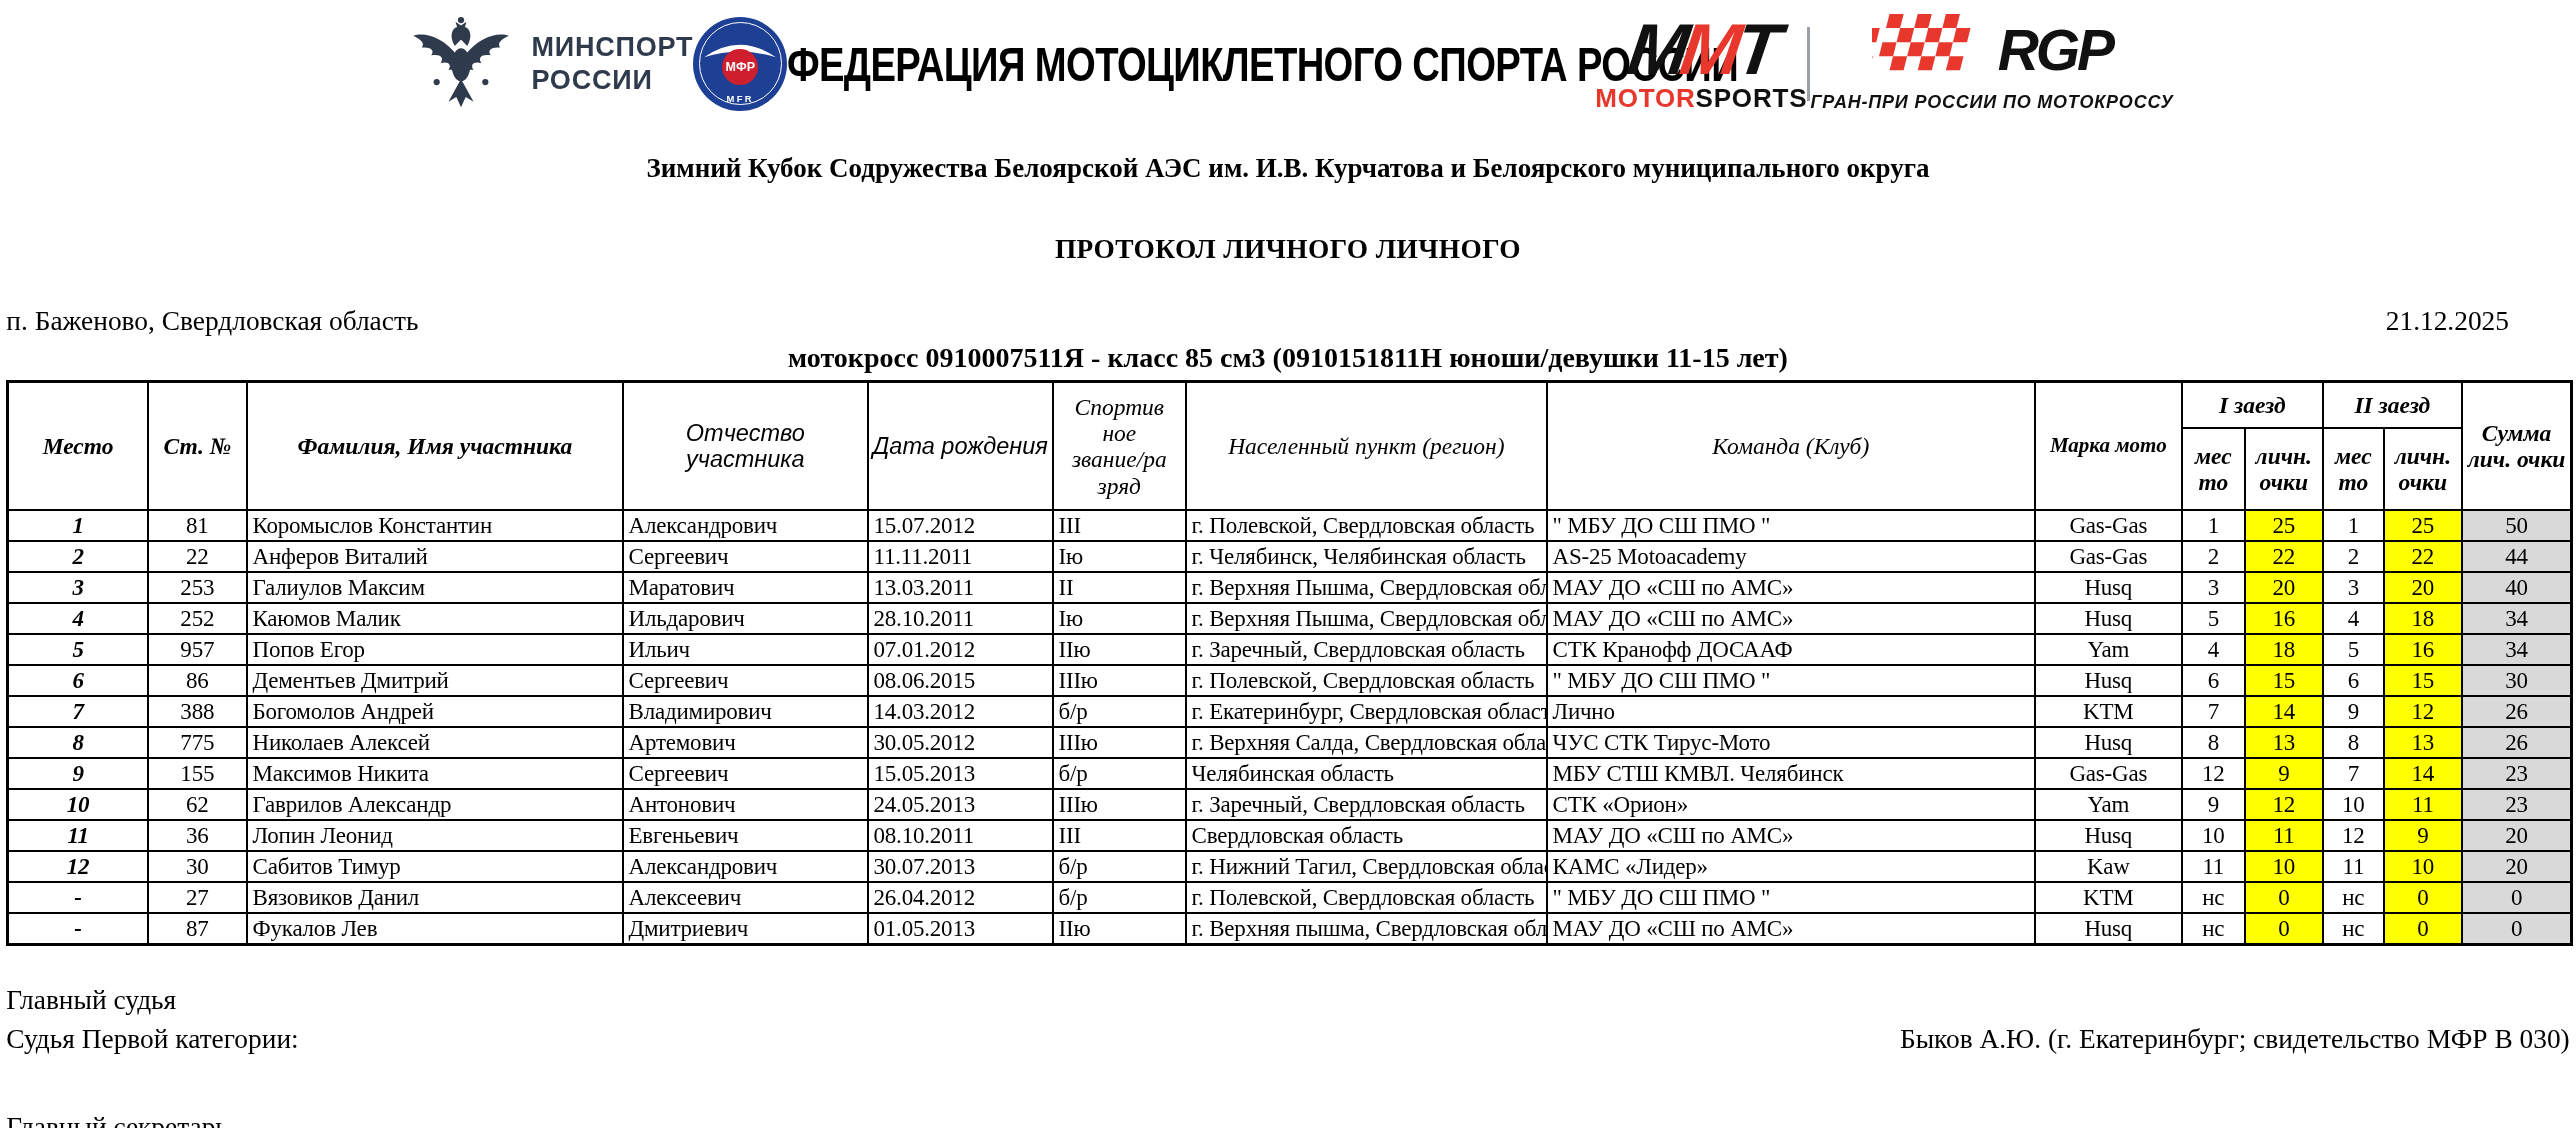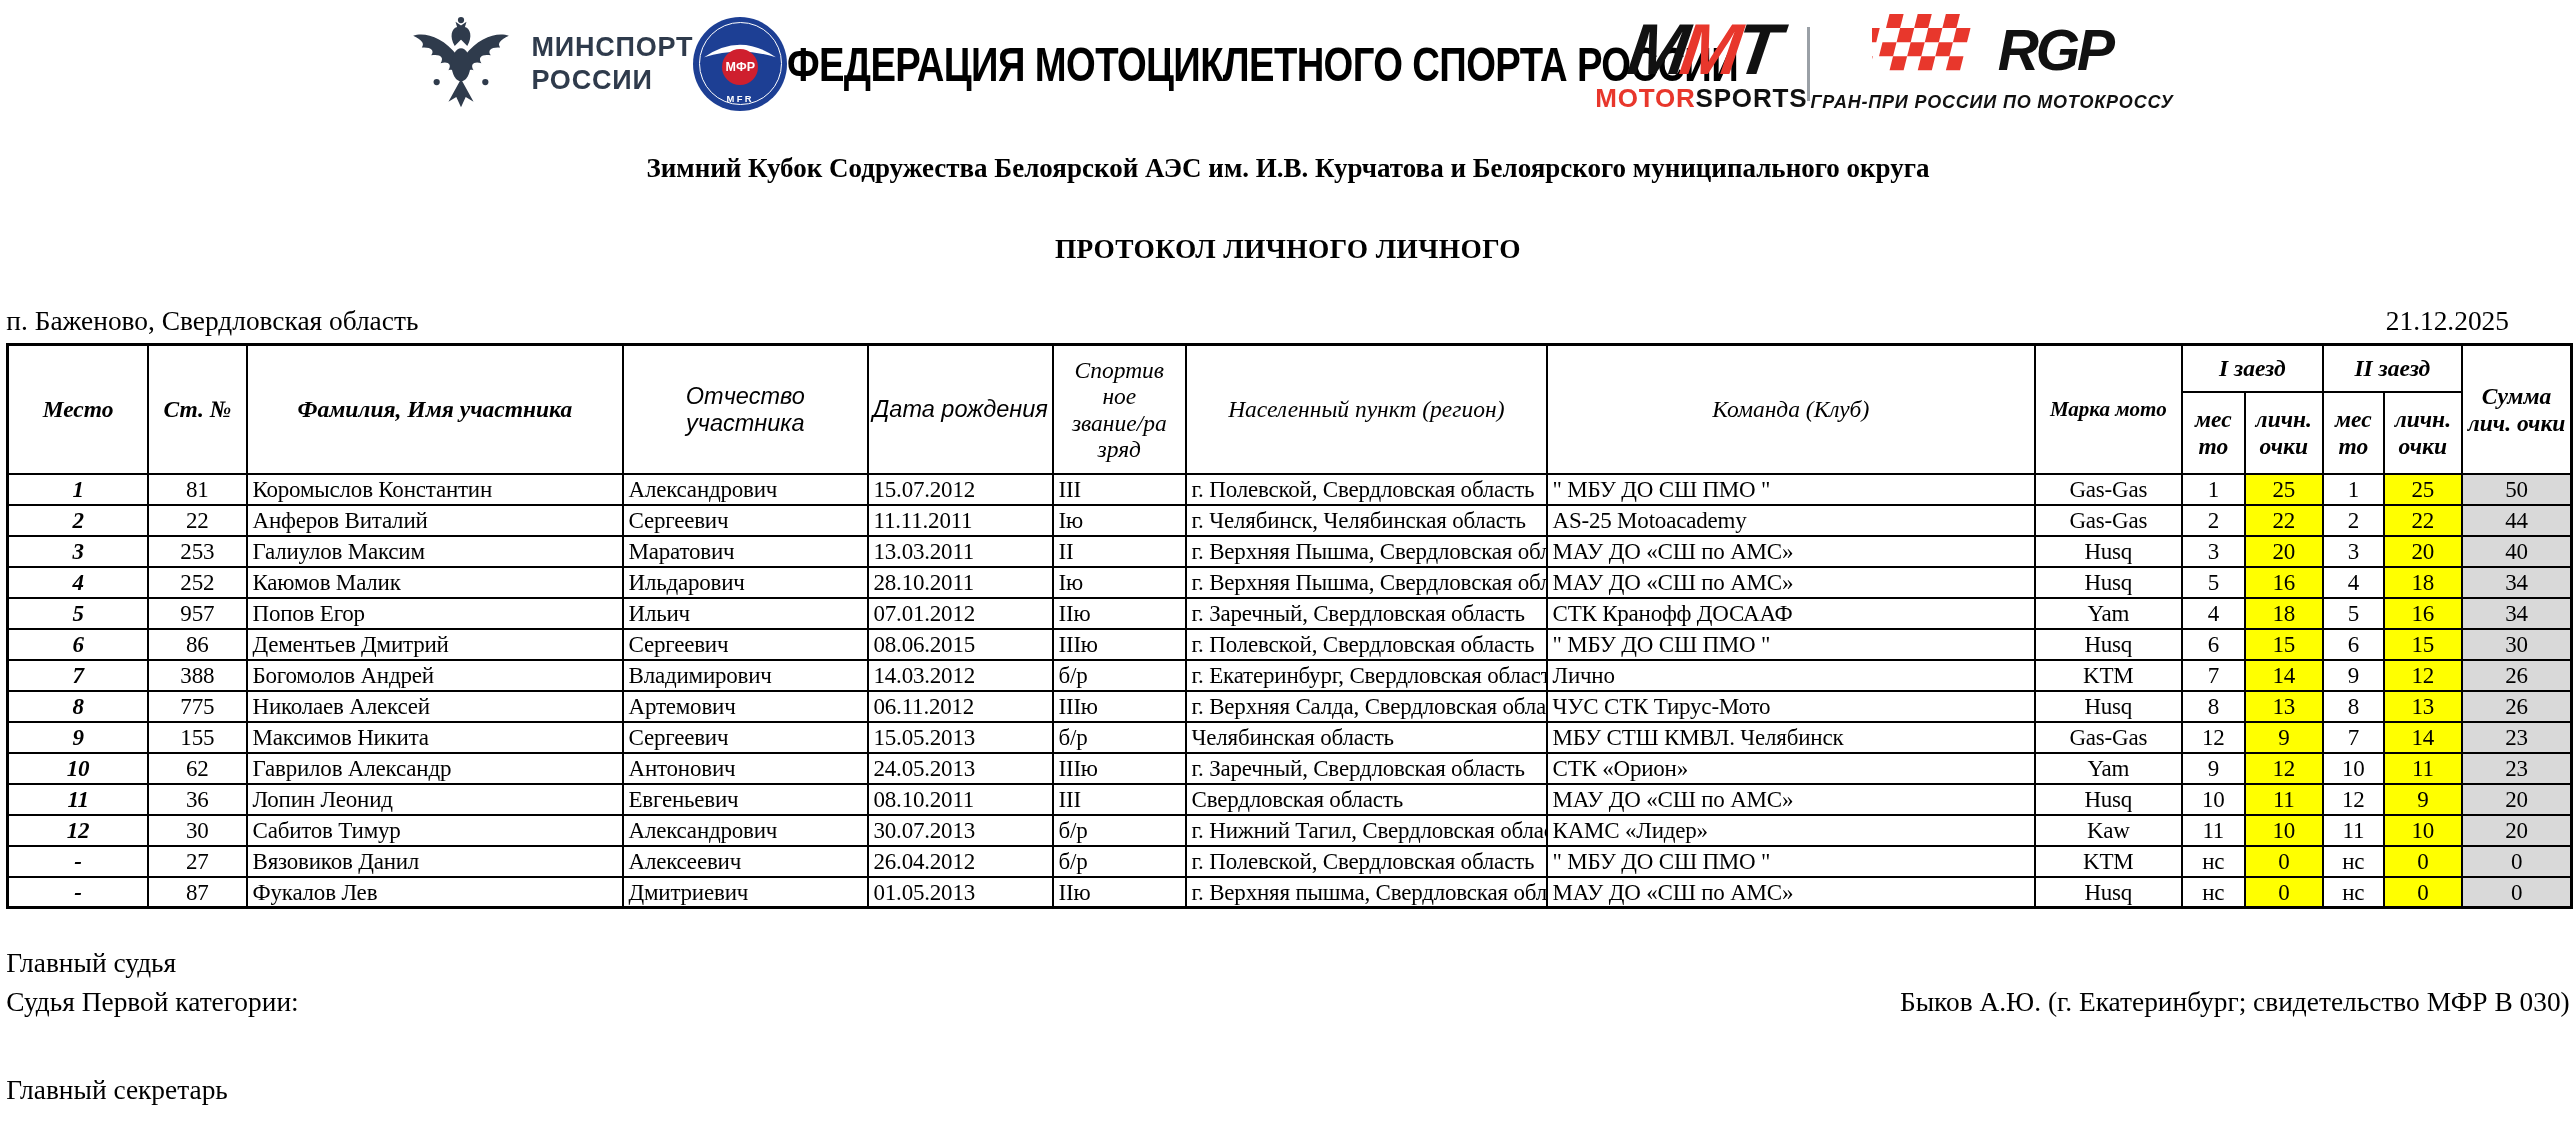--- a/index.html
+++ b/index.html
@@ -152,20 +152,21 @@
   </div>
 
   <div class="doc-title">Зимний Кубок Содружества Белоярской АЭС им. И.В. Курчатова и Белоярского муниципального округа</div>
   <div class="doc-subtitle">ПРОТОКОЛ ЛИЧНОГО ЛИЧНОГО</div>
 
   <div class="meta-row">
     <span>п. Баженово, Свердловская область</span>
     <span>21.12.2025</span>
   </div>
 
+  <div class="class-line">мотокросс 0910007511Я - класс  85 см3 (0910151811Н юноши/девушки 11-15 лет)</div>
 
   <table class="protocol">
     <colgroup>
       <col style="width:140px">
         <col style="width:99px">
         <col style="width:376px">
         <col style="width:245px">
       <col style="width:185px">
         <col style="width:133px">
         <col style="width:361px">
@@ -318,21 +319,21 @@
           <td class="c-pts hl">14</td>
           <td class="c-pts">9</td>
           <td class="c-pts hl">12</td>
           <td class="c-pts sum">26</td>
         </tr>
         <tr>
           <td class="c-place">8</td>
           <td class="c-num">775</td>
           <td class="c-left">Николаев Алексей</td>
           <td class="c-left">Артемович</td>
-          <td class="c-left">06.11.2012</td>
+          <td class="c-left">30.05.2012</td>
           <td class="c-left">IIIю</td>
           <td class="c-left">г. Верхняя Салда, Свердловская область</td>
           <td class="c-left">ЧУС СТК Тирус-Мото</td>
           <td class="c-moto">Husq</td>
           <td class="c-pts">8</td>
           <td class="c-pts hl">13</td>
           <td class="c-pts">8</td>
           <td class="c-pts hl">13</td>
           <td class="c-pts sum">26</td>
         </tr>

